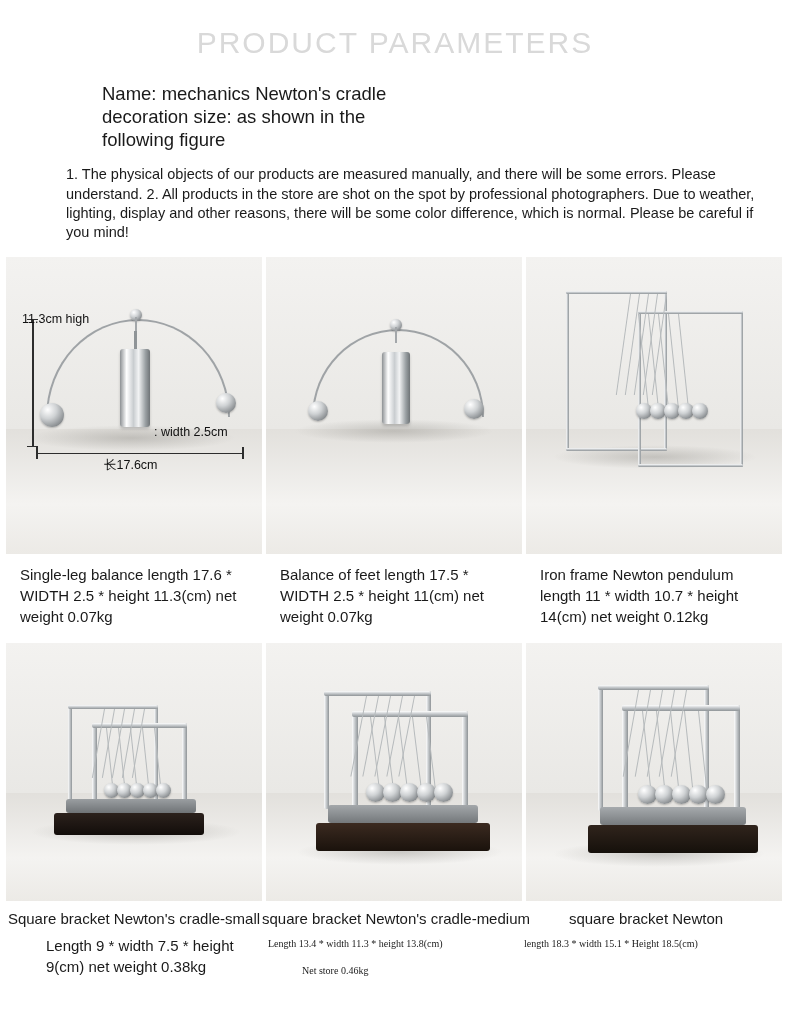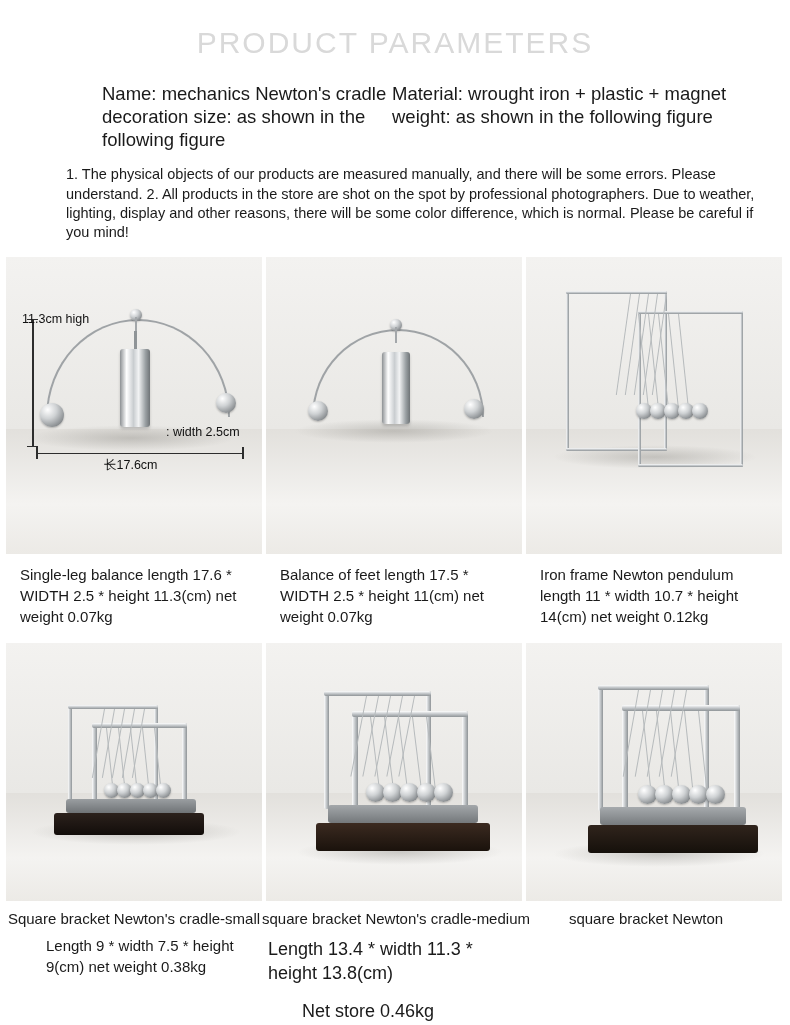--- a/index.html
+++ b/index.html
@@ -101,23 +101,24 @@
   .photo.tall {
     height: 258px;
   }
   .caption {
     font-size: 15px;
     line-height: 1.42;
     padding: 10px 6px 0 14px;
     color: #1a1a1a;
   }
   .caption.small {
-    font-size: 18px;
+    font-size: 10px;
     line-height: 1.35;
     padding-left: 6px;
+    font-family: Liberation Serif, serif;
   }
   .caption-lead {
     font-size: 15px;
     line-height: 1.3;
     padding: 8px 0 0 0;
     white-space: nowrap;
     text-align: center;
   }
   .row2 {
     margin-top: 16px;
@@ -218,21 +219,20 @@
 </style>
 </head>
 <body>
 
 <div class="header-wrap">
   <div class="watermark">PRODUCT PARAMETERS</div>
 </div>
 
 <div class="spec-row">
   <div class="spec-col-left">Name: mechanics Newton's cradle decoration size: as shown in the following figure</div>
-  <div class="spec-col-right">Material: wrought iron + plastic + magnet weight: as shown in the following figure</div>
 </div>
 
 <div class="tips">
   <p>1. The physical objects of our products are measured manually, and there will be some errors. Please understand. 2. All products in the store are shot on the spot by professional photographers. Due to weather, lighting, display and other reasons, there will be some color difference, which is normal. Please be careful if you mind!</p>
 </div>
 
 <div class="grid">
 
   <div class="cell">
     <div class="photo">
@@ -251,21 +251,21 @@
       <div class="cyl" style="left:114px; top:92px; width:30px; height:78px;"></div>
 
       <div class="ball" style="left:34px; top:146px; width:24px; height:24px;"></div>
       <div class="ball" style="left:210px; top:136px; width:20px; height:20px;"></div>
 
       <div class="dim-line" style="left:26px; top:62px; width:1.5px; height:128px;"></div>
       <div class="tick" style="left:21px; top:62px; width:11px; height:1.5px;"></div>
       <div class="tick" style="left:21px; top:189px; width:11px; height:1.5px;"></div>
       <div class="dim-text" style="left:16px; top:55px;">11.3cm high</div>
 
-      <div class="dim-text" style="left:148px; top:168px;margin-left:12px;">: width 2.5cm</div>
+      <div class="dim-text" style="left:148px; top:168px;">: width 2.5cm</div>
 
       <div class="dim-line" style="left:30px; top:196px; width:208px; height:1.5px;"></div>
       <div class="tick" style="left:30px; top:190px; width:1.5px; height:12px;"></div>
       <div class="tick" style="left:236px; top:190px; width:1.5px; height:12px;"></div>
       <div class="dim-text" style="left:98px; top:200px;">长17.6cm</div>
     </div>
     <div class="caption">Single-leg balance length 17.6 * WIDTH 2.5 * height 11.3(cm) net weight 0.07kg</div>
   </div>
 
   <div class="cell">
@@ -448,14 +448,15 @@
 
 <div class="cap-row">
   <div class="cap-cell">
     <div class="caption" style="padding-top:6px; padding-left:40px;">Length 9 * width 7.5 * height 9(cm) net weight 0.38kg</div>
   </div>
   <div class="cap-cell">
     <div class="caption small" style="padding-top:8px;">Length 13.4 * width 11.3 * height 13.8(cm)</div>
     <div class="caption small" style="padding-top:14px; padding-left:40px;">Net store 0.46kg</div>
   </div>
   <div class="cap-cell">
+    <div class="caption small" style="padding-top:8px;">length 18.3 * width 15.1 * Height 18.5(cm)</div>
   </div>
 </div>
 
 </body></html>

